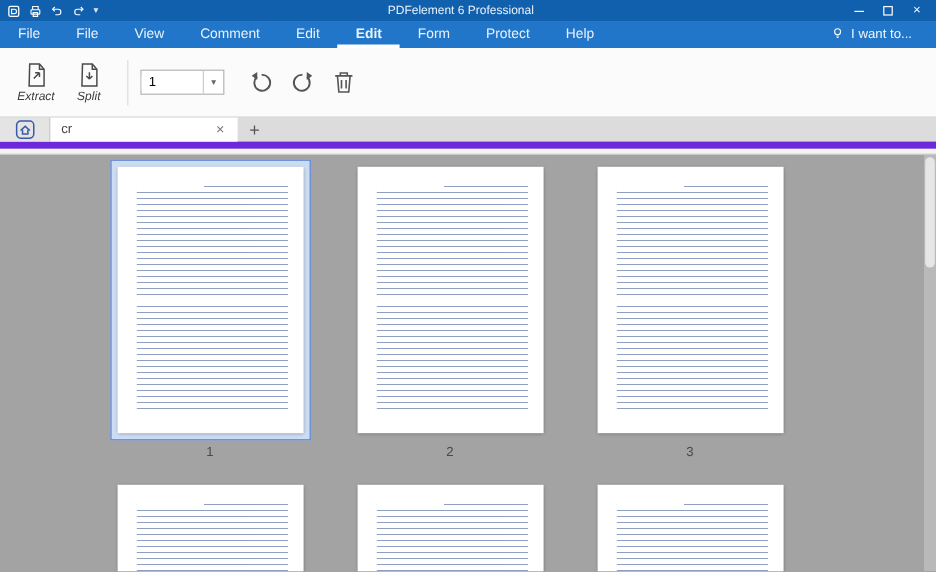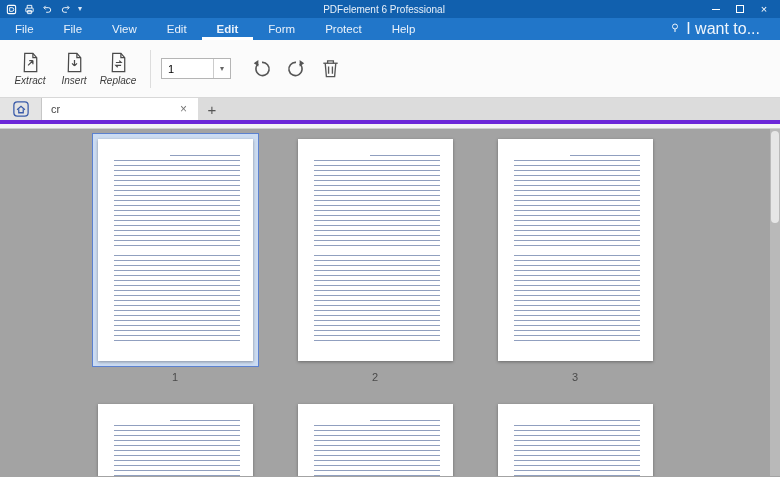--- a/index.html
+++ b/index.html
@@ -14,34 +14,34 @@
   .win-title { position:absolute; left:0; right:12px; text-align:center; font-size:10px; color:#e9f1fa; }
   .win-controls { margin-left:auto; display:flex; align-items:center; gap:12px; padding-right:10px; z-index:2; }
   .win-btn { color:#fff; font-size:11px; line-height:1; cursor:pointer; display:flex; align-items:center; justify-content:center; width:12px; height:12px; }
   .max-box { width:8px; height:8px; border:1px solid #fff; }
   .min-bar { width:8px; height:1px; background:#fff; display:inline-block; }
 
   
   .menubar { height:22px; background:var(--menubar,#2176c9); display:flex; align-items:stretch; color:#eaf2fb; font-size:11.5px; }
   .menu-item { display:flex; align-items:center; padding:0 15px; cursor:pointer; }
   .menu-item.active { font-weight:bold; box-shadow: inset 0 -3px 0 #ffffff; }
-  .iwant { margin-left:auto; display:flex; align-items:center; gap:5px; padding-right:20px; font-size:16px; color:#f0f6fc; }
+  .iwant { margin-left:auto; display:flex; align-items:center; gap:5px; padding-right:20px; font-size:11px; color:#f0f6fc; }
 
   
   .toolbar { height:58px; background:#fbfbfb; border-bottom:1px solid #d8d8d8; display:flex; align-items:center; padding-left:8px; }
   .tool-btn { width:44px; display:flex; flex-direction:column; align-items:center; gap:1px; font-size:10px; color:#3c3c3c; cursor:pointer;font-style:italic; }
   .tool-btn svg { display:block; }
   .separator { width:1px; height:38px; background:#ddd; margin:0 10px; }
   .page-combo { display:flex; align-items:center; width:70px; height:21px; border:1px solid #b5b5b5; background:#fff; margin-right:14px; }
   .page-combo input { width:46px; border:none; outline:none; font-size:11px; padding-left:6px; font-family:"Liberation Sans", sans-serif; }
   .combo-arrow { margin-left:auto; width:17px; text-align:center; color:#666; font-size:8px; border-left:1px solid #ccc; height:100%; display:flex; align-items:center; justify-content:center; cursor:pointer; }
   .icon-btn { width:34px; height:34px; display:flex; align-items:center; justify-content:center; cursor:pointer; }
 
   
-  .tabbar { height:26px; background:#dcdcdc; display:flex; align-items:stretch; border-bottom:4px solid #6d28d9; }
+  .tabbar { height:26px; background:#dcdcdc; display:flex; align-items:stretch; border-bottom:6px solid #6d28d9; }
   .home-tab { width:42px; display:flex; align-items:center; justify-content:center; border-right:1px solid #c6c6c6; cursor:pointer; background:#e4e4e4; }
   .doc-tab { width:156px; background:#ffffff; display:flex; align-items:center; padding:0 9px; font-size:11px; color:#444; cursor:pointer; }
   .doc-tab .tab-label { flex:1; }
   .tab-close { color:#777; font-size:12px; cursor:pointer; padding:0 2px; }
   .new-tab { width:28px; display:flex; align-items:center; justify-content:center; color:#555; font-size:15px; cursor:pointer; }
   .panel-strip { height:5px; background:#f4f4f4; border-bottom:1px solid #cfcfcf; }
 
   
   .content { position:relative; height:347px; background:var(--content_bg,#a3a3a3); overflow:hidden; }
   .thumb-grid { display:grid; grid-template-columns:repeat(3,170px); column-gap:30px; row-gap:14px; padding:4px 0 0 90px; }
@@ -104,20 +104,21 @@
           <span class="max-box"></span>
         </span>
       <span class="win-btn">×</span>
     </div>
   </div>
 
   <div class="menubar">
     <div class="menu-item">File</div>
     <div class="menu-item">File</div>
     <div class="menu-item">View</div>
+    <div class="menu-item">Comment</div>
     <div class="menu-item">Edit</div>
     <div class="menu-item active">Edit</div>
     <div class="menu-item">Form</div>
     <div class="menu-item">Protect</div>
     <div class="menu-item">Help</div>
     <div class="iwant">
       <span>
         <svg width="12" height="12" viewBox="0 0 24 24" fill="none" stroke="#fff" stroke-width="1.8">
             <circle cx="12" cy="9" r="5"></circle>
             <path d="M10 16h4M10.5 18.5h3"></path>
@@ -139,31 +140,21 @@
       <span>Extract</span>
     </div>
     <div class="tool-btn">
       <span>
         <svg width="23" height="23" viewBox="0 0 24 24" fill="none" stroke="#4a4a4a" stroke-width="1.3">
             <path d="M6 2.5h8.5L18.5 7v14.5h-13z"></path>
             <path d="M14.5 2.5V7h4"></path>
             <path d="M12 9.5v6m0 0l-2.6-2.6M12 15.5l2.6-2.6"></path>
           </svg>
       </span>
-      <span>Insert</span>
-    </div>
-    <div class="tool-btn">
-      <span>
-        <svg width="23" height="23" viewBox="0 0 24 24" fill="none" stroke="#4a4a4a" stroke-width="1.3">
-            <path d="M6 2.5h8.5L18.5 7v14.5h-13z"></path>
-            <path d="M14.5 2.5V7h4"></path>
-            <path d="M9.3 12h5.4l-1.9-1.9M14.7 15H9.3l1.9 1.9"></path>
-          </svg>
-      </span>
-      <span>Replace</span>
+      <span>Split</span>
     </div>
 
     <div class="separator"></div>
 
     <div class="page-combo">
       <input value="1" style="">
       <span class="combo-arrow">▾</span>
     </div>
 
     <div class="icon-btn">

